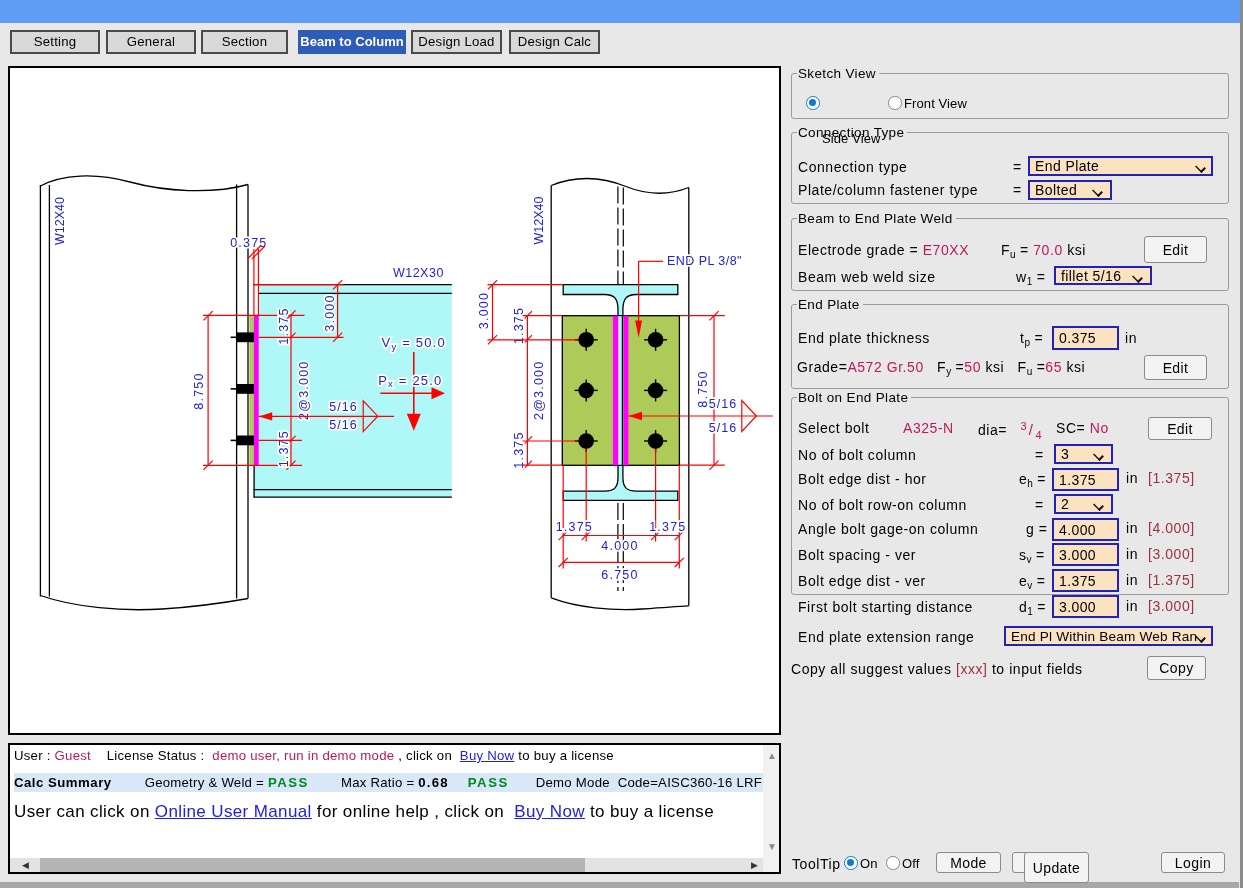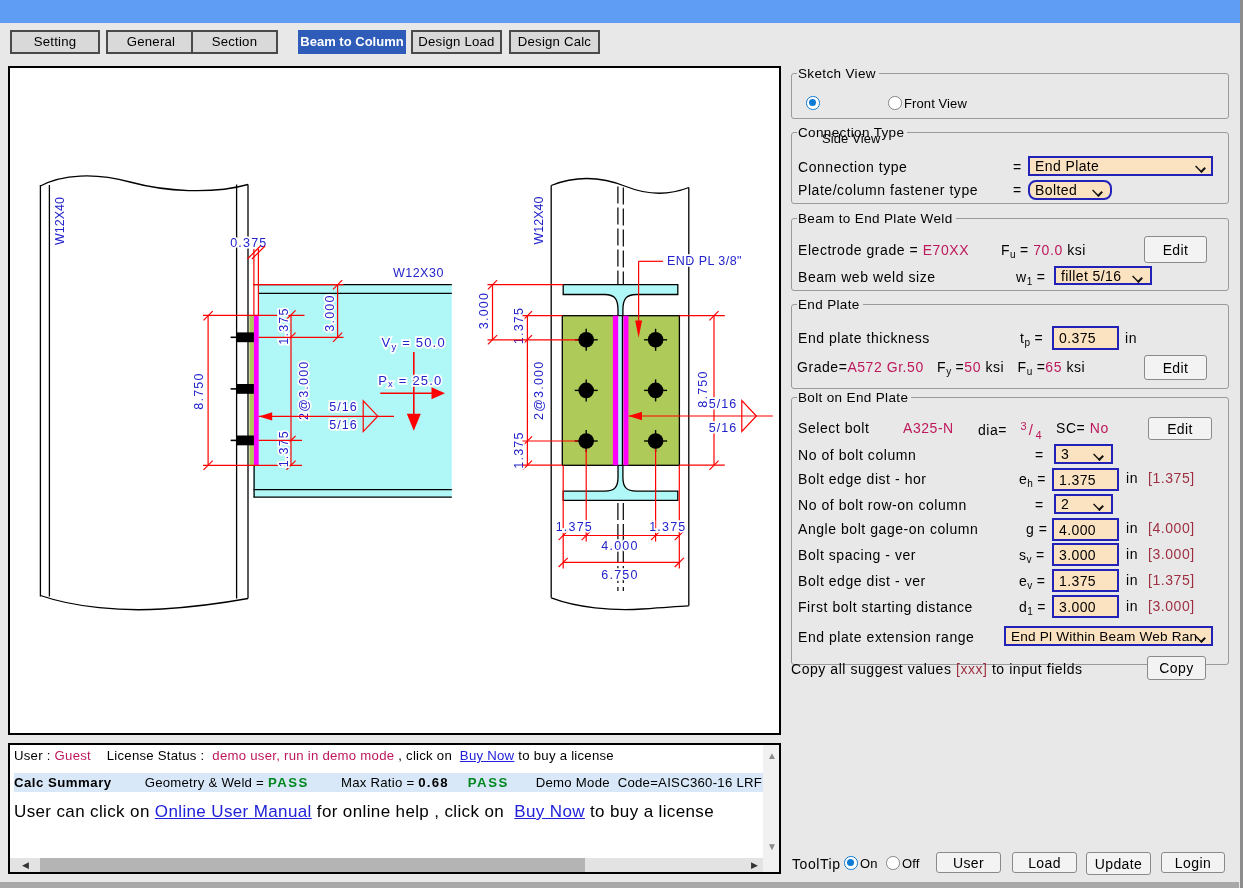--- a/index.html
+++ b/index.html
@@ -46,21 +46,21 @@
   .radio.on::after{content:"";position:absolute;left:1.6px;top:1.6px;width:7px;height:7px;border-radius:50%;background:#0d7ad4;}
 </style>
 </head>
 <body>
 <div class="abs" id="titlebar"></div>
 <div class="abs" id="rightedge"></div>
 <div class="abs" id="bottomedge"></div>
 
 <div class="tabbtn" style="left:10px;width:90px;">Setting</div>
 <div class="tabbtn" style="left:106px;width:90px;">General</div>
-<div class="tabbtn" style="left:191px;width:87px;">Section</div>
+<div class="tabbtn" style="left:201px;width:87px;">Section</div>
 <div class="tabbtn active" style="left:298px;width:108px;">Beam to Column</div>
 <div class="tabbtn" style="left:411px;width:91px;">Design Load</div>
 <div class="tabbtn" style="left:509px;width:91px;">Design Calc</div>
 
 <div class="abs" id="canvas">
     <svg width="769" height="666" viewBox="10 68 769 666" style="position:absolute;left:0;top:0;" font-family="Liberation Sans, sans-serif">
       <line x1="40.4" y1="185.0" x2="40.4" y2="596.5" stroke="#000000" stroke-width="1.3"></line>
       <line x1="49.4" y1="185.0" x2="49.4" y2="596.5" stroke="#000000" stroke-width="1.3"></line>
       <line x1="236.6" y1="184.5" x2="236.6" y2="598.5" stroke="#000000" stroke-width="1.3"></line>
       <line x1="248.0" y1="184.5" x2="248.0" y2="598.5" stroke="#000000" stroke-width="1.3"></line>
@@ -230,21 +230,21 @@
 
 <fieldset style="top:125px;height:79px;">
     <legend>Connection Type</legend>
   </fieldset>
 <div class="lbl" style="left:798px;top:159px;">Connection type</div>
 <div class="lbl" style="left:1013px;top:159px;">=</div>
 <div class="sel" style="left:1028px;top:156px;width:185px;height:20px;">End Plate</div>
 <div class="chev" style="left:1196px;top:162px;"></div>
 <div class="lbl" style="left:798px;top:182px;">Plate/column fastener type</div>
 <div class="lbl" style="left:1013px;top:182px;">=</div>
-<div class="sel" style="left:1028px;top:180px;width:84px;height:20px;border-radius:8px;">Bolted</div>
+<div class="sel" style="left:1028px;top:180px;width:84px;height:20px;">Bolted</div>
 <div class="chev" style="left:1093px;top:186px;"></div>
 
 <fieldset style="top:211px;height:80px;">
     <legend>Beam to End Plate Weld</legend>
   </fieldset>
 <div class="lbl" style="left:798px;top:242px;">Electrode grade = <span class="blue">E70XX</span></div>
 <div class="lbl" style="left:1001px;top:242px;">F<span class="sub">u</span> = <span class="blue">70.0</span> ksi</div>
 <div class="btn" style="left:1144px;top:236px;width:63px;height:27px;">Edit</div>
 <div class="lbl" style="left:798px;top:269px;">Beam web weld size</div>
 <div class="lbl" style="left:1016px;top:269px;">w<span class="sub">1</span> =</div>
@@ -254,21 +254,21 @@
 <fieldset style="top:297px;height:92px;">
     <legend>End Plate</legend>
   </fieldset>
 <div class="lbl" style="left:798px;top:330px;">End plate thickness</div>
 <div class="lbl" style="left:1020px;top:330px;">t<span class="sub">p</span> =</div>
 <div class="inp" style="left:1052px;top:326px;width:67px;height:24px;">0.375</div>
 <div class="lbl" style="left:1125px;top:330px;">in</div>
 <div class="lbl" style="left:797px;top:359px;">Grade=<span class="blue">A572 Gr.50</span>&nbsp;&nbsp; F<span class="sub">y</span> =<span class="blue">50</span> ksi&nbsp;&nbsp; F<span class="sub">u</span> =<span class="blue">65</span> ksi</div>
 <div class="btn" style="left:1144px;top:355px;width:63px;height:25px;">Edit</div>
 
-<fieldset style="top:390px;height:275px;">
+<fieldset style="top:390px;height:205px;">
     <legend>Bolt on End Plate</legend>
   </fieldset>
 <div class="lbl" style="left:798px;top:420px;">Select bolt</div>
 <div class="lbl blue" style="left:903px;top:420px;">A325-N</div>
 <div class="lbl" style="left:978px;top:420px;">dia=&nbsp;&nbsp; <span class="blue" style="font-size:15px;"><span style="font-size:11px;vertical-align:5px;">3</span> / <span style="font-size:11px;vertical-align:-4px;">4</span></span></div>
 <div class="lbl" style="left:1056px;top:420px;">SC= <span class="blue">No</span></div>
 <div class="btn" style="left:1148px;top:417px;width:64px;height:23px;">Edit</div>
 
 <div class="lbl" style="left:798px;top:447px;">No of bolt column</div>
 <div class="lbl" style="left:1035px;top:447px;">=</div>
@@ -315,16 +315,16 @@
 <div class="chev" style="left:1196px;top:632px;"></div>
 
 <div class="lbl" style="left:791px;top:661px;">Copy all suggest values <span class="maroon">[xxx]</span> to input fields</div>
 <div class="btn" style="left:1147px;top:656px;width:59px;height:24px;">Copy</div>
 
 <div class="lbl" style="left:792px;top:856px;">ToolTip</div>
 <div class="radio on" style="left:844px;top:856px;"></div>
 <div class="lbl" style="left:860px;top:856px;font-size:13px;letter-spacing:.1px;">On</div>
 <div class="radio" style="left:886px;top:856px;"></div>
 <div class="lbl" style="left:902px;top:856px;font-size:13px;letter-spacing:.1px;">Off</div>
-<div class="btn" style="left:936px;top:852px;width:65px;height:21px;">User</div>
+<div class="btn" style="left:936px;top:852px;width:65px;height:21px;">Mode</div>
 <div class="btn" style="left:1012px;top:852px;width:65px;height:21px;">Load</div>
-<div class="btn" style="left:1086px;top:852px;width:65px;height:23px;">Update</div>
+<div class="btn" style="left:1024px;top:852px;width:65px;height:31px;">Update</div>
 <div class="btn" style="left:1161px;top:852px;width:64px;height:21px;">Login</div>
 
 </body></html>

